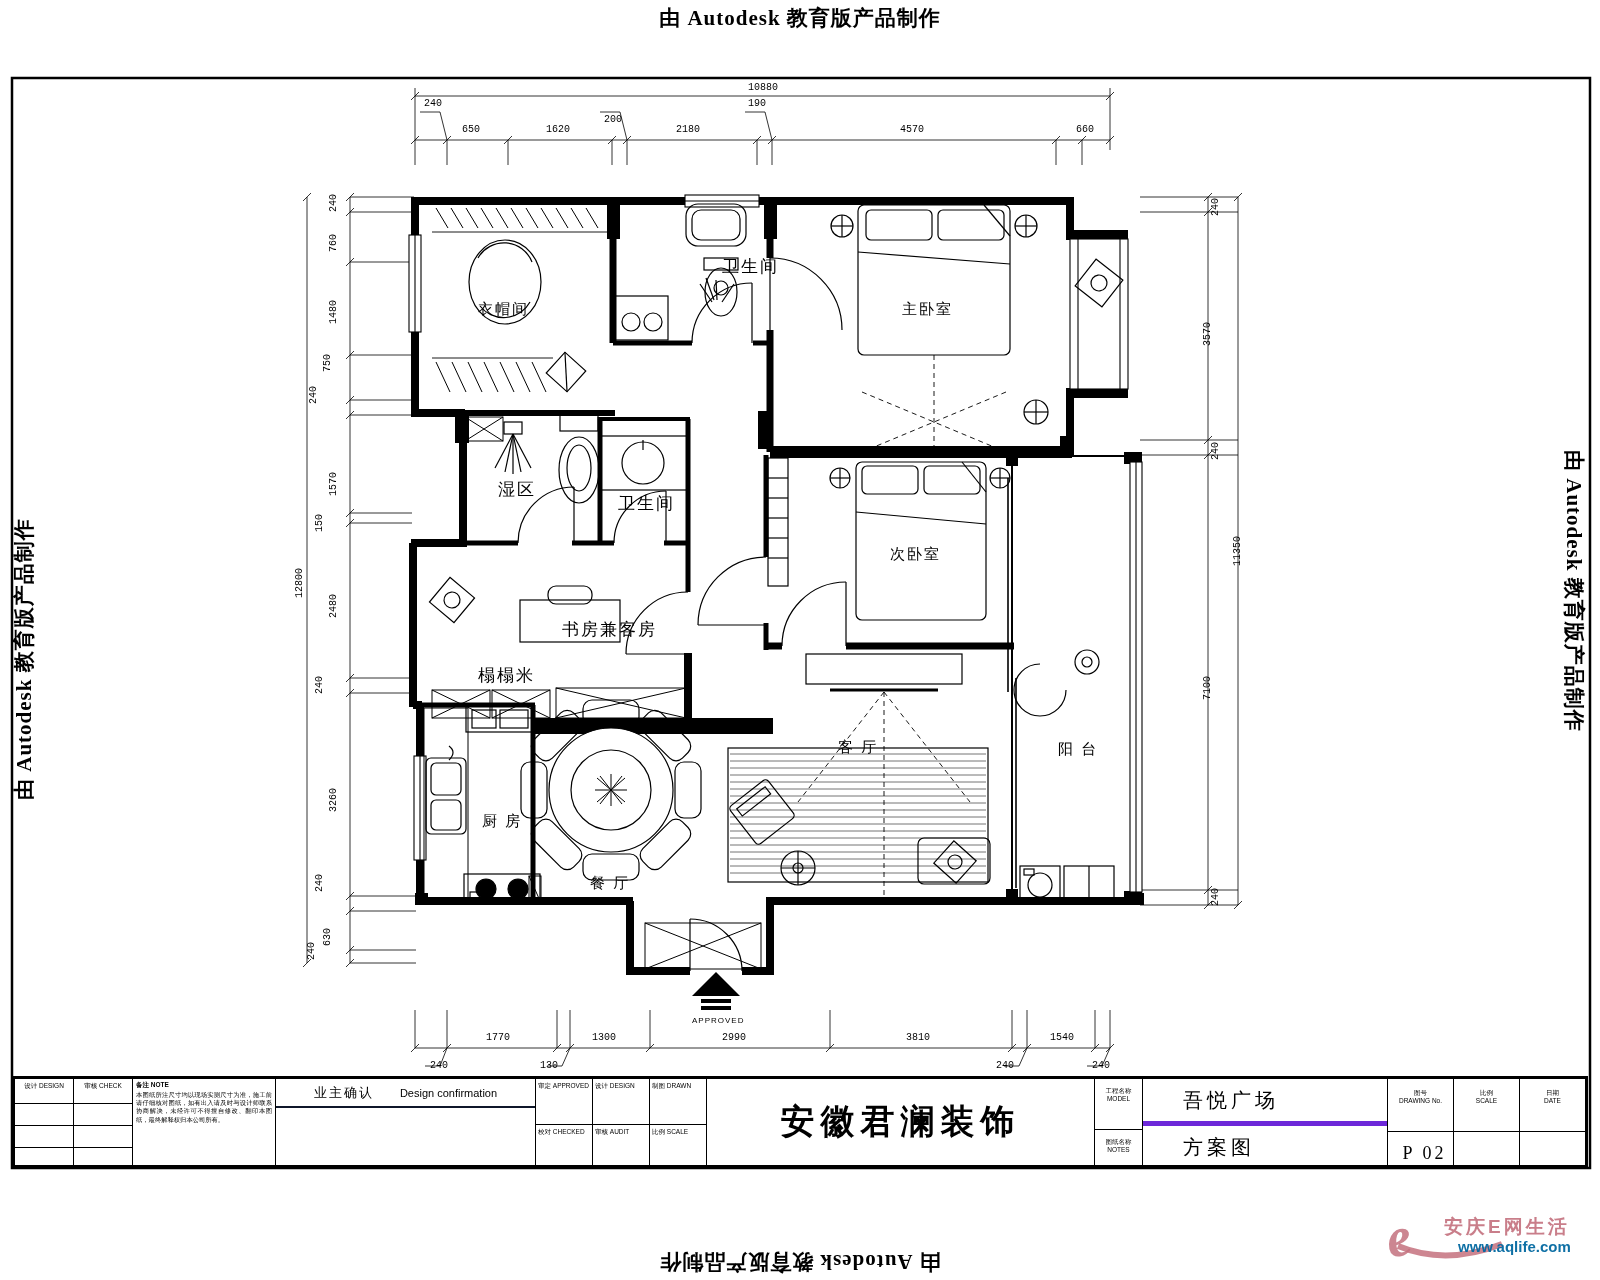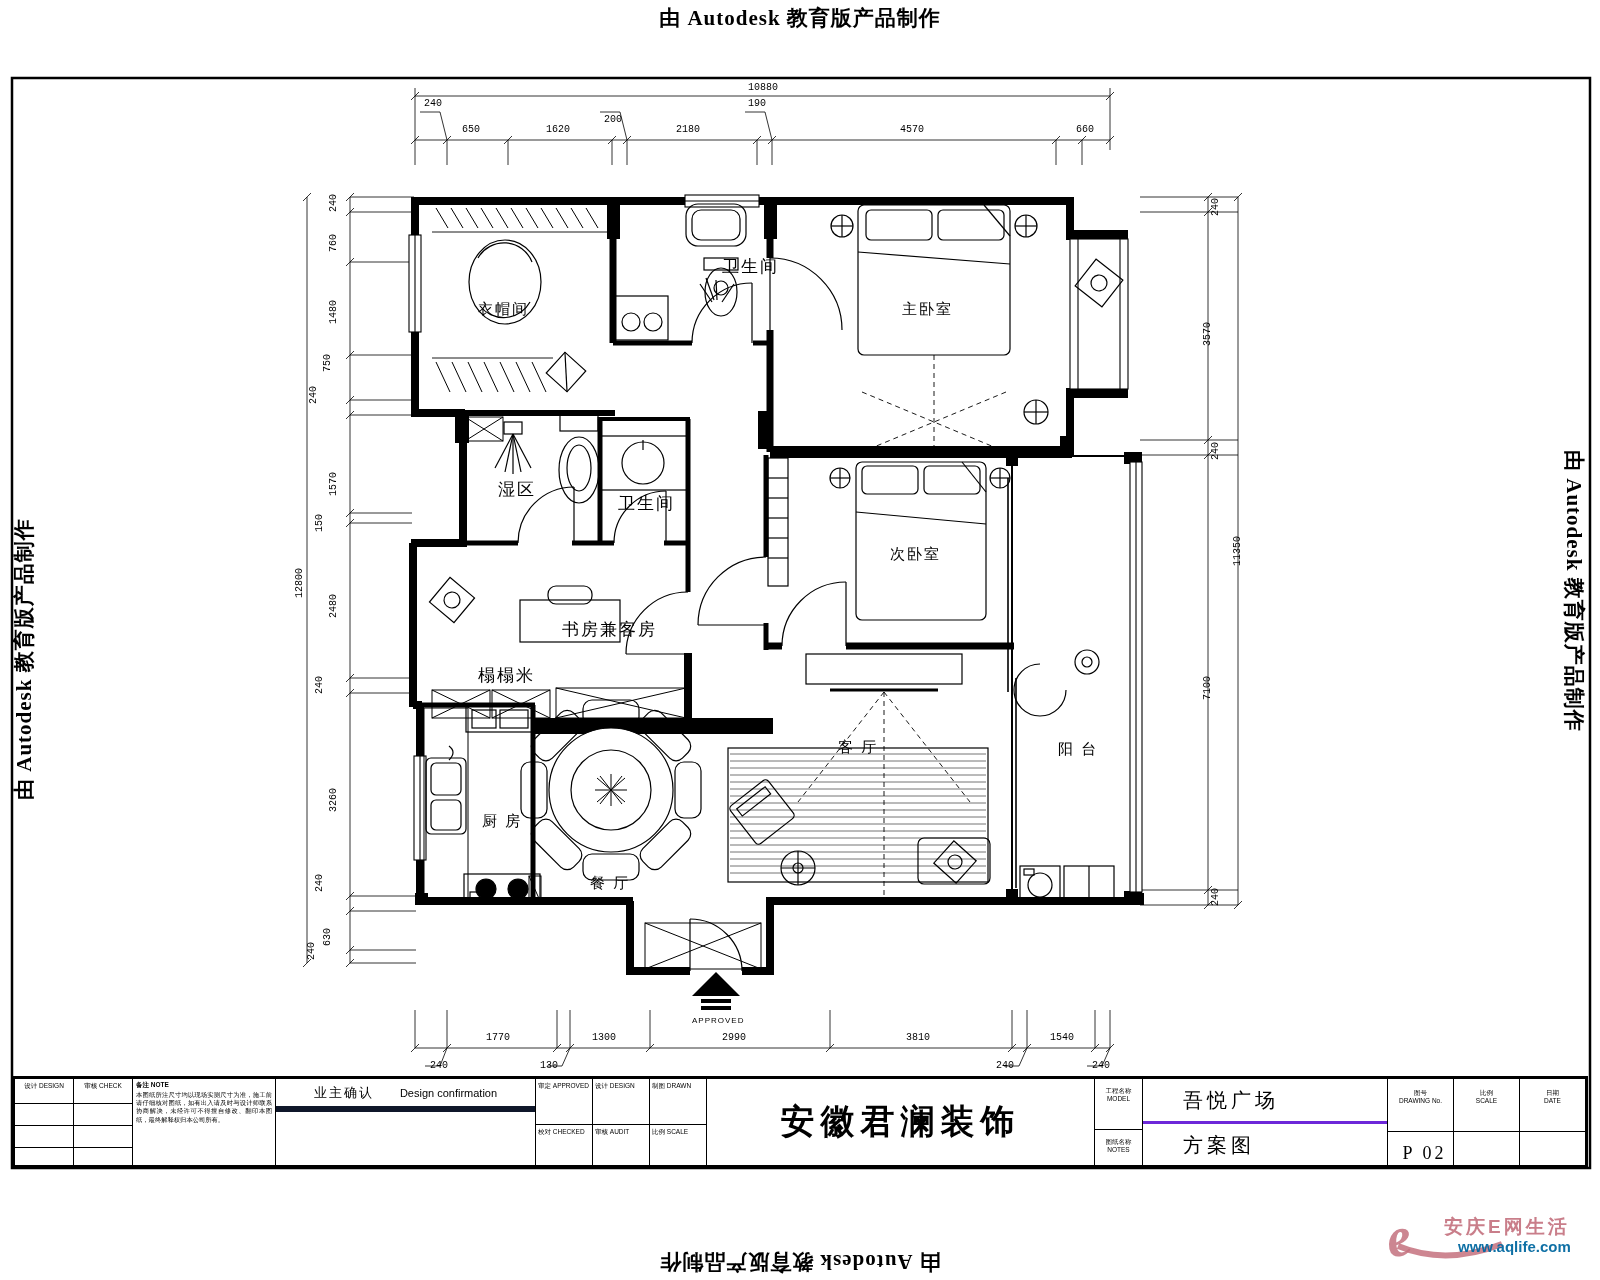--- a/index.html
+++ b/index.html
@@ -556,21 +556,21 @@
     <div style="border-bottom:1px solid #000;height:21px"></div>
     <div style="border-bottom:1px solid #000;height:21px"></div>
   </div>
 
   <div class="cell" style="left:118px;top:0;width:143px;height:86px">
     <div class="tiny" style="padding:2px 3px 0;font-weight:bold">备注  NOTE</div>
     <div class="tb-note-body">本图纸所注尺寸均以现场实测尺寸为准，施工前请仔细核对图纸，如有出入请及时与设计师联系协商解决，未经许可不得擅自修改、翻印本图纸，最终解释权归本公司所有。</div>
   </div>
 
   <div class="cell" style="left:261px;top:0;width:260px;height:86px">
-    <div style="border-bottom:6px solid #0f172a;height:27px;display:flex;align-items:center;justify-content:center;gap:26px">
+    <div style="border-bottom:2px solid #0f172a;height:27px;display:flex;align-items:center;justify-content:center;gap:26px">
       <span style="font-size:13px;letter-spacing:2px">业主确认</span>
       <span style="font-size:11px">Design confirmation</span>
     </div>
   </div>
 
   <div class="cell" style="left:521px;top:0;width:57px;height:86px">
     <div class="tiny" style="border-bottom:1px solid #000;height:42px;padding:3px 2px 0">审定 APPROVED</div>
     <div class="tiny" style="height:42px;padding:3px 2px 0">校对 CHECKED</div>
   </div>
   <div class="cell" style="left:578px;top:0;width:57px;height:86px">
@@ -590,21 +590,21 @@
     <div class="tiny" style="border-bottom:1px solid #000;height:42px;padding:8px 3px 0;text-align:center">
       <div>工程名称</div>
       <div>MODEL</div>
     </div>
     <div class="tiny" style="height:42px;padding:8px 3px 0;text-align:center">
       <div>图纸名称</div>
       <div>NOTES</div>
     </div>
   </div>
   <div class="cell" style="left:1128px;top:0;width:245px;height:86px">
-    <div style="border-bottom:3px solid #6d28d9;height:42px;display:flex;align-items:center;padding-left:40px">
+    <div style="border-bottom:5px solid #6d28d9;height:42px;display:flex;align-items:center;padding-left:40px">
       <span class="proj-val">吾悦广场</span>
     </div>
     <div style="height:42px;display:flex;align-items:center;padding-left:40px">
       <span class="proj-val">方案图</span>
     </div>
   </div>
   <div class="cell" style="left:1373px;top:0;width:66px;height:86px">
     <div class="tiny" style="border-bottom:1px solid #000;height:42px;padding:10px 2px 0;text-align:center">
       <div>图号</div>
       <div>DRAWING No.</div>

